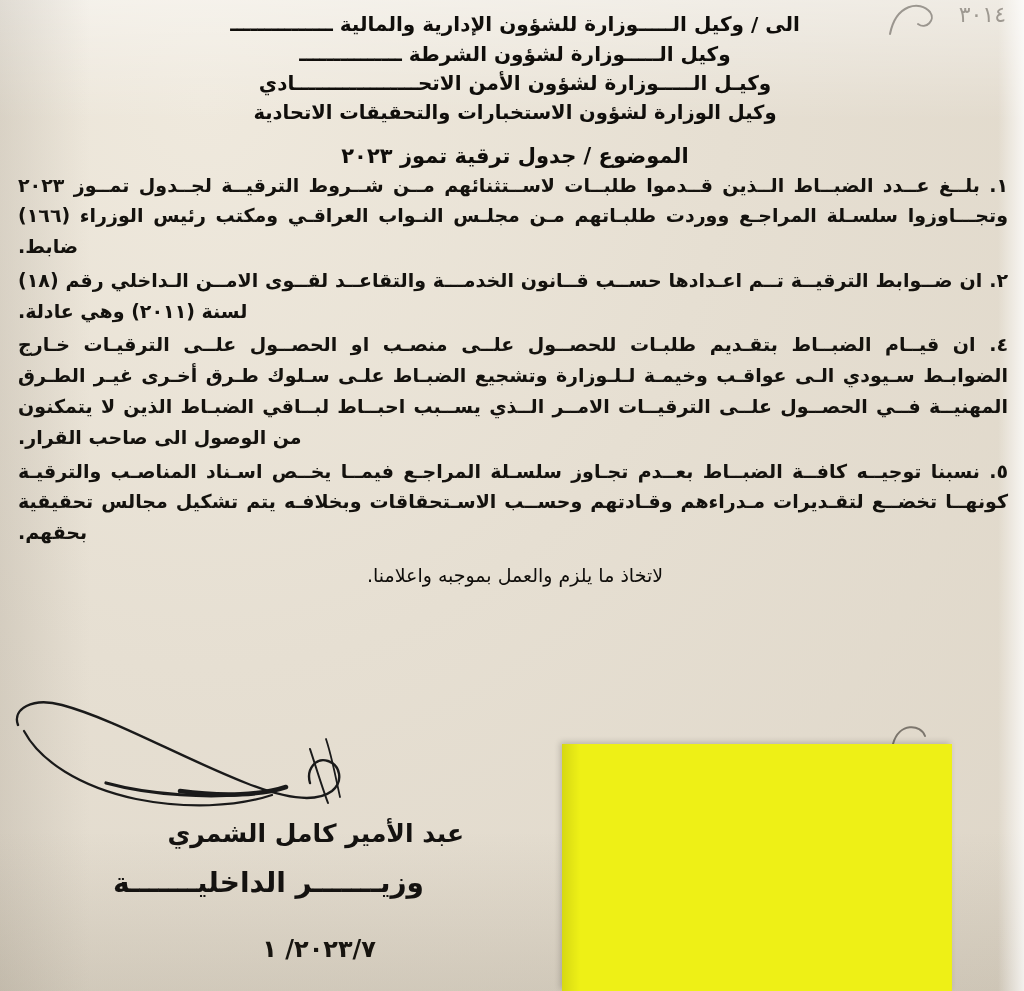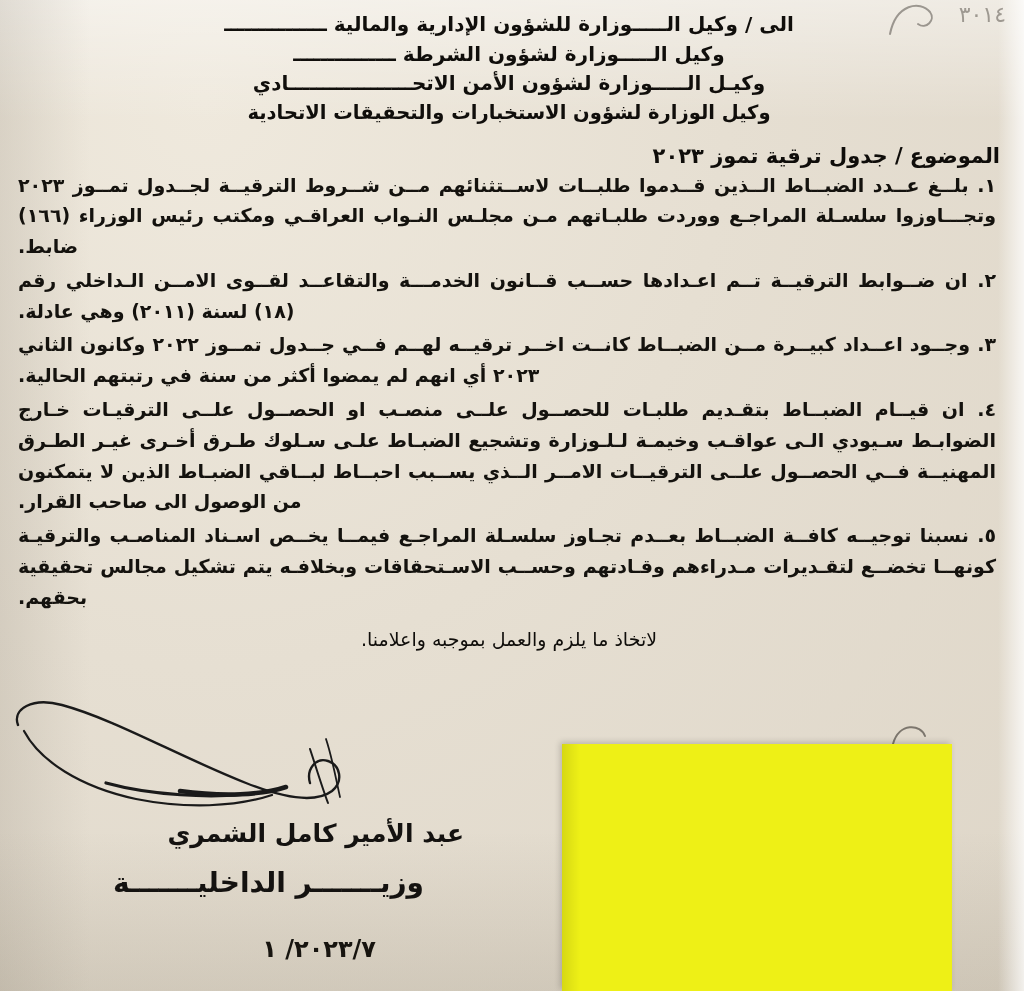--- a/index.html
+++ b/index.html
@@ -45,21 +45,21 @@
     position: absolute;
     top: 0; bottom: 0; right: 0;
     width: 26px;
     background: linear-gradient(to left, rgba(255,255,255,0.75), rgba(255,255,255,0));
     pointer-events: none;
   }
 
   .doc {
     position: absolute;
     top: 0; left: 0; right: 0; bottom: 0;
-    padding: 6px 24px 0 18px;
+    padding: 6px 12px 0 18px;
     box-sizing: border-box;
     color: #15130f;
   }
 
   
   .recipients {
     margin-top: 4px;
     text-align: center;
   }
   .recip-line {
@@ -71,20 +71,21 @@
     color: #100e0b;
   }
   .recip-line.l1 { font-size: 20px; }
   .recip-line.l2 { font-size: 20px; }
   .recip-line.l3 { font-size: 20px; }
   .recip-line.l4 { font-size: 19.5px; }
 
   
   .subject {
     margin-top: 16px;
+    text-align: center;
     font-weight: bold;
     font-size: 21px;
     letter-spacing: 0.5px;
     color: #0f0d0a;
   }
 
   
   .body {
     margin-top: 2px;
     font-size: 19px;
@@ -228,24 +229,20 @@
     <div class="subject">الموضوع / جدول ترقية تموز ٢٠٢٣</div>
 
     <div class="body">
       <p class="para">
         <span class="num">١.</span>
         <span>بلــغ عــدد الضبــاط الــذين قــدموا طلبــات لاســتثنائهم مــن شــروط الترقيــة لجــدول تمــوز ٢٠٢٣ وتجـــاوزوا سلسـلة المراجـع ووردت طلبـاتهم مـن مجلـس النـواب العراقـي ومكتب رئيس الوزراء (١٦٦) ضابط.</span>
       </p>
       <p class="para">
         <span class="num">٢.</span>
         <span>ان ضــوابط الترقيــة تــم اعـدادها حســب قــانون الخدمـــة والتقاعــد لقــوى الامــن الـداخلي رقم (١٨) لسنة (٢٠١١) وهي عادلة.</span>
-      </p>
-      <p class="para">
-        <span class="num">٣.</span>
-        <span>وجــود اعــداد كبيــرة مــن الضبــاط كانــت اخــر ترقيــه لهــم فــي جــدول تمــوز ٢٠٢٢ وكانون الثاني ٢٠٢٣ أي انهم لم يمضوا أكثر من سنة في رتبتهم الحالية.</span>
       </p>
       <p class="para">
         <span class="num">٤.</span>
         <span>ان قيــام الضبــاط بتقـديم طلبـات للحصــول علــى منصـب او الحصــول علــى الترقيـات خـارج الضوابـط سـيودي الـى عواقـب وخيمـة لـلـوزارة وتشجيع الضبـاط علـى سـلوك طـرق أخـرى غيـر الطـرق المهنيــة فــي الحصــول علــى الترقيــات الامــر الــذي يســبب احبــاط لبــاقي الضبـاط الذين لا يتمكنون من الوصول الى صاحب القرار.</span>
       </p>
       <p class="para">
         <span class="num">٥.</span>
         <span>نسبنا توجيــه كافــة الضبــاط بعــدم تجـاوز سلسـلة المراجـع فيمــا يخــص اسـناد المناصـب والترقيـة كونهــا تخضــع لتقـديرات مـدراءهم وقـادتهم وحســب الاسـتحقاقات وبخلافـه يتم تشكيل مجالس تحقيقية بحقهم.</span>
       </p>
     </div>

